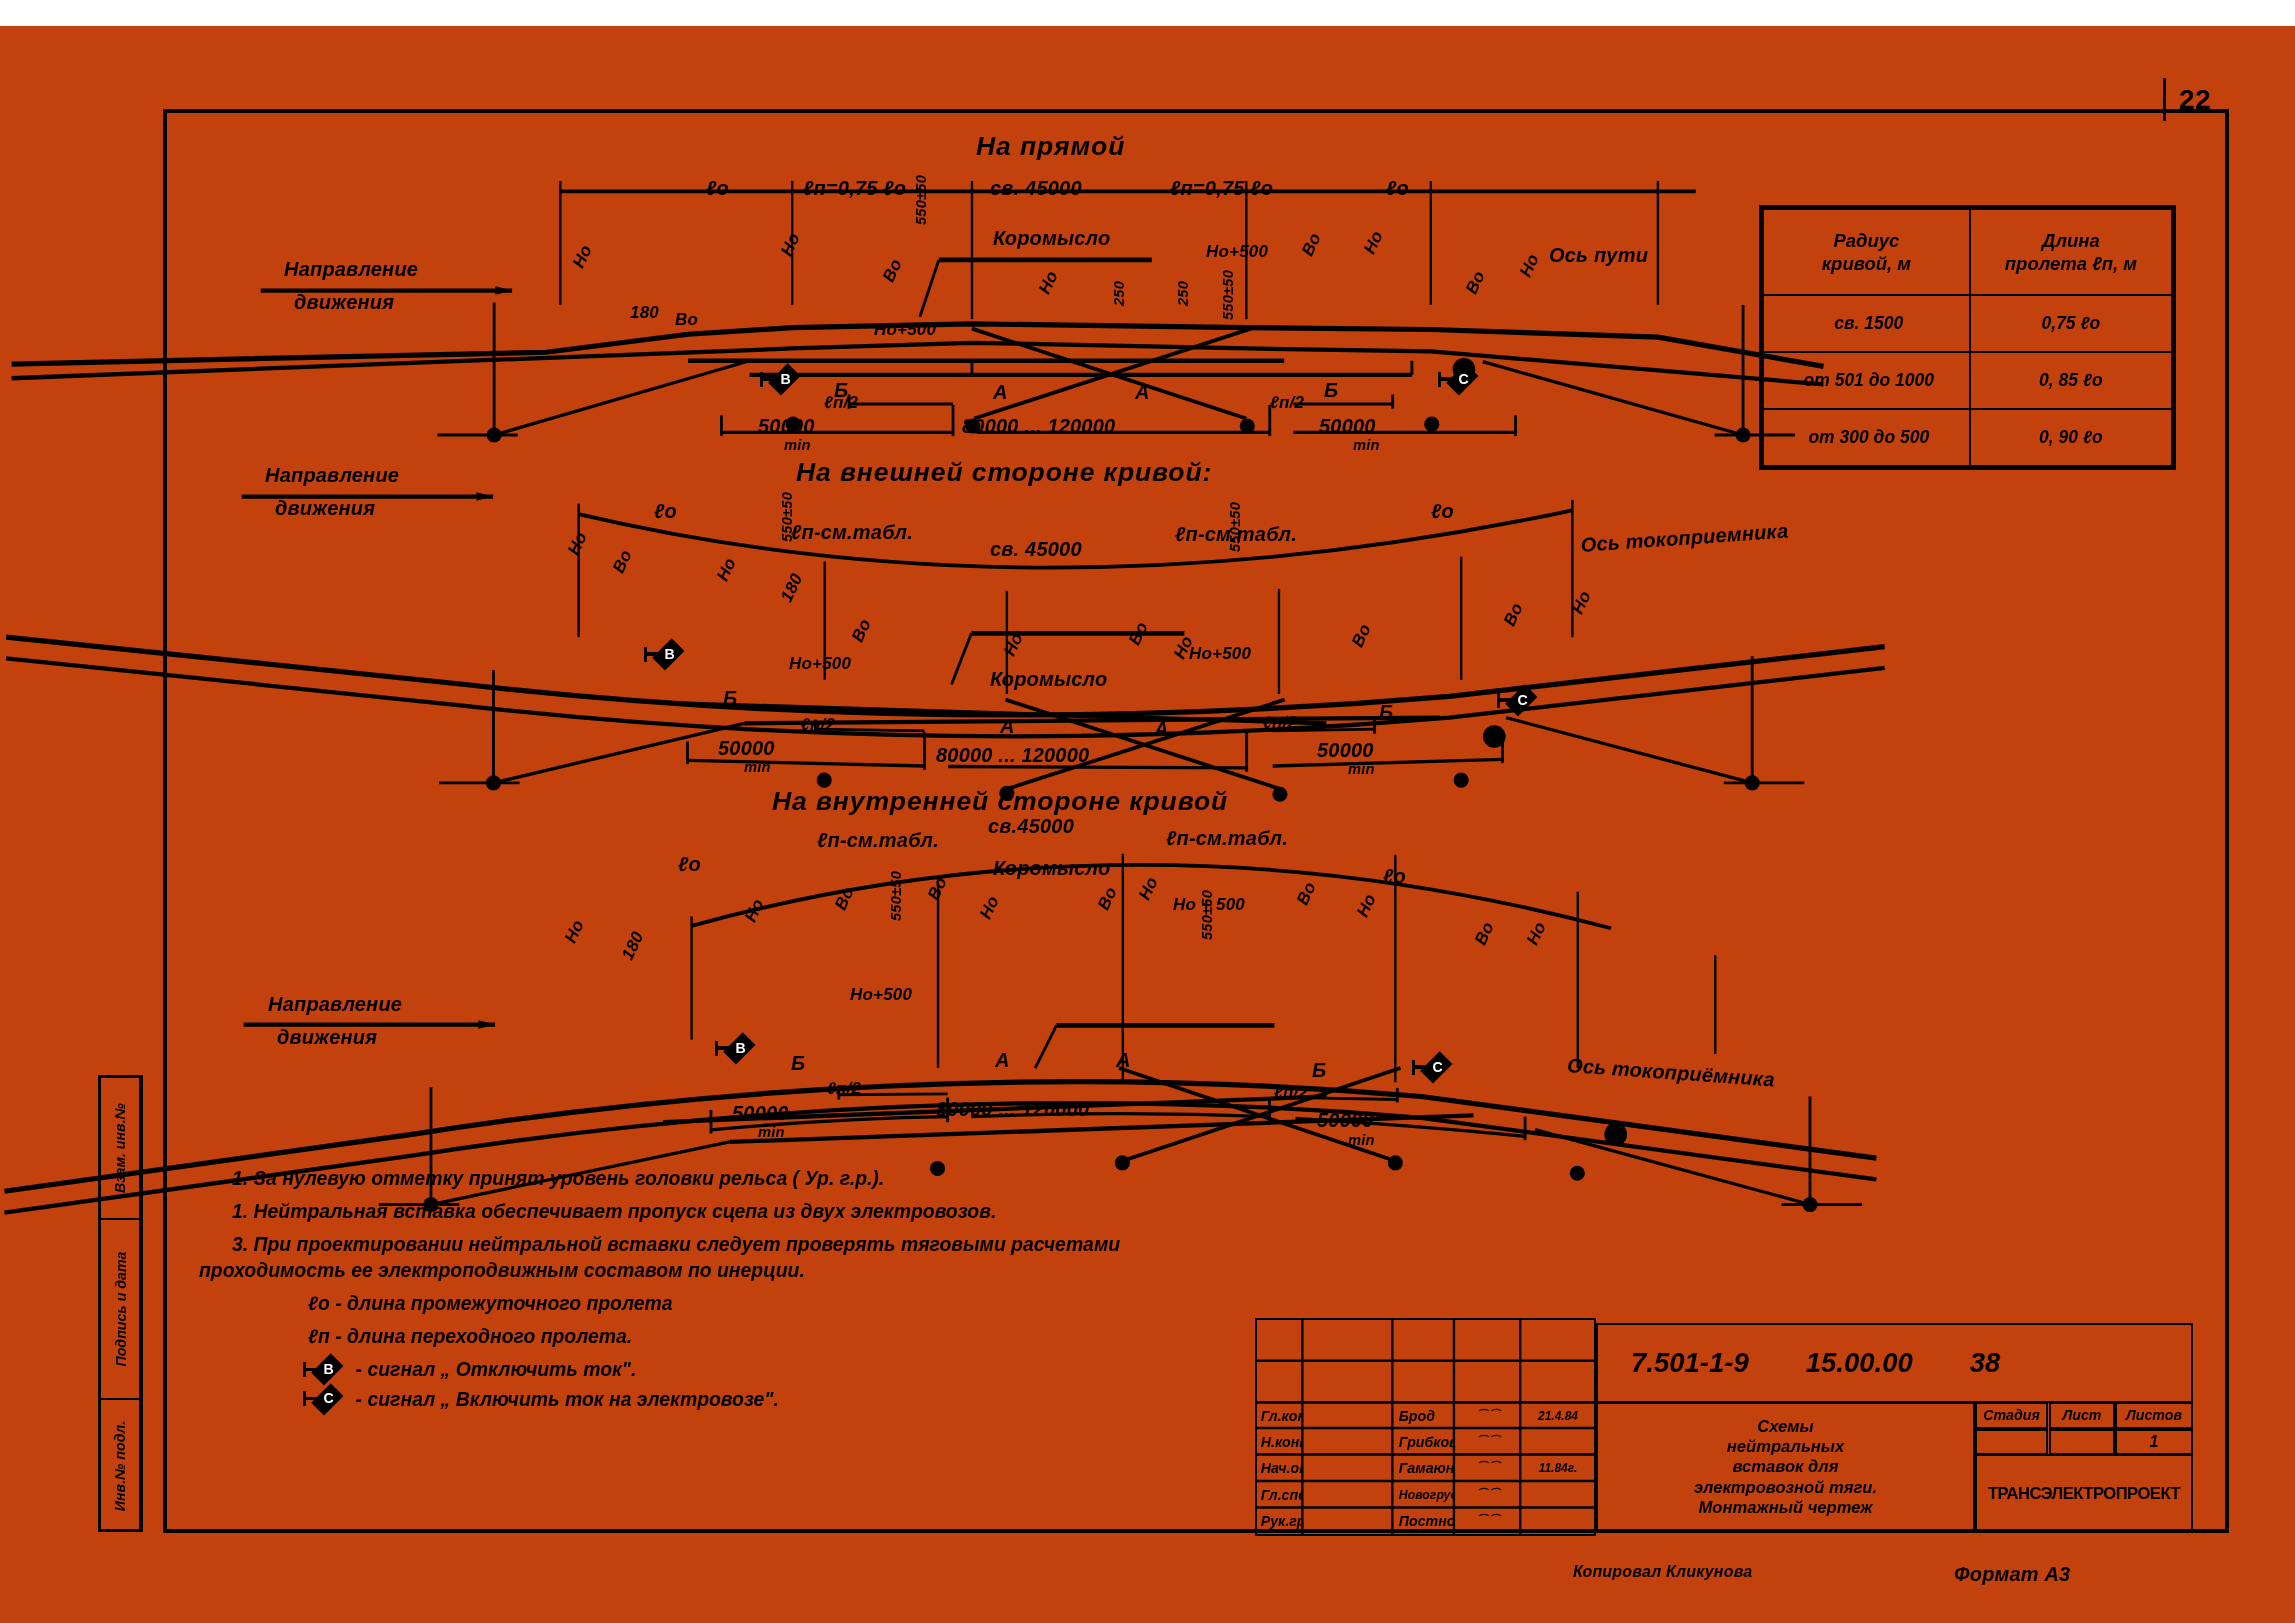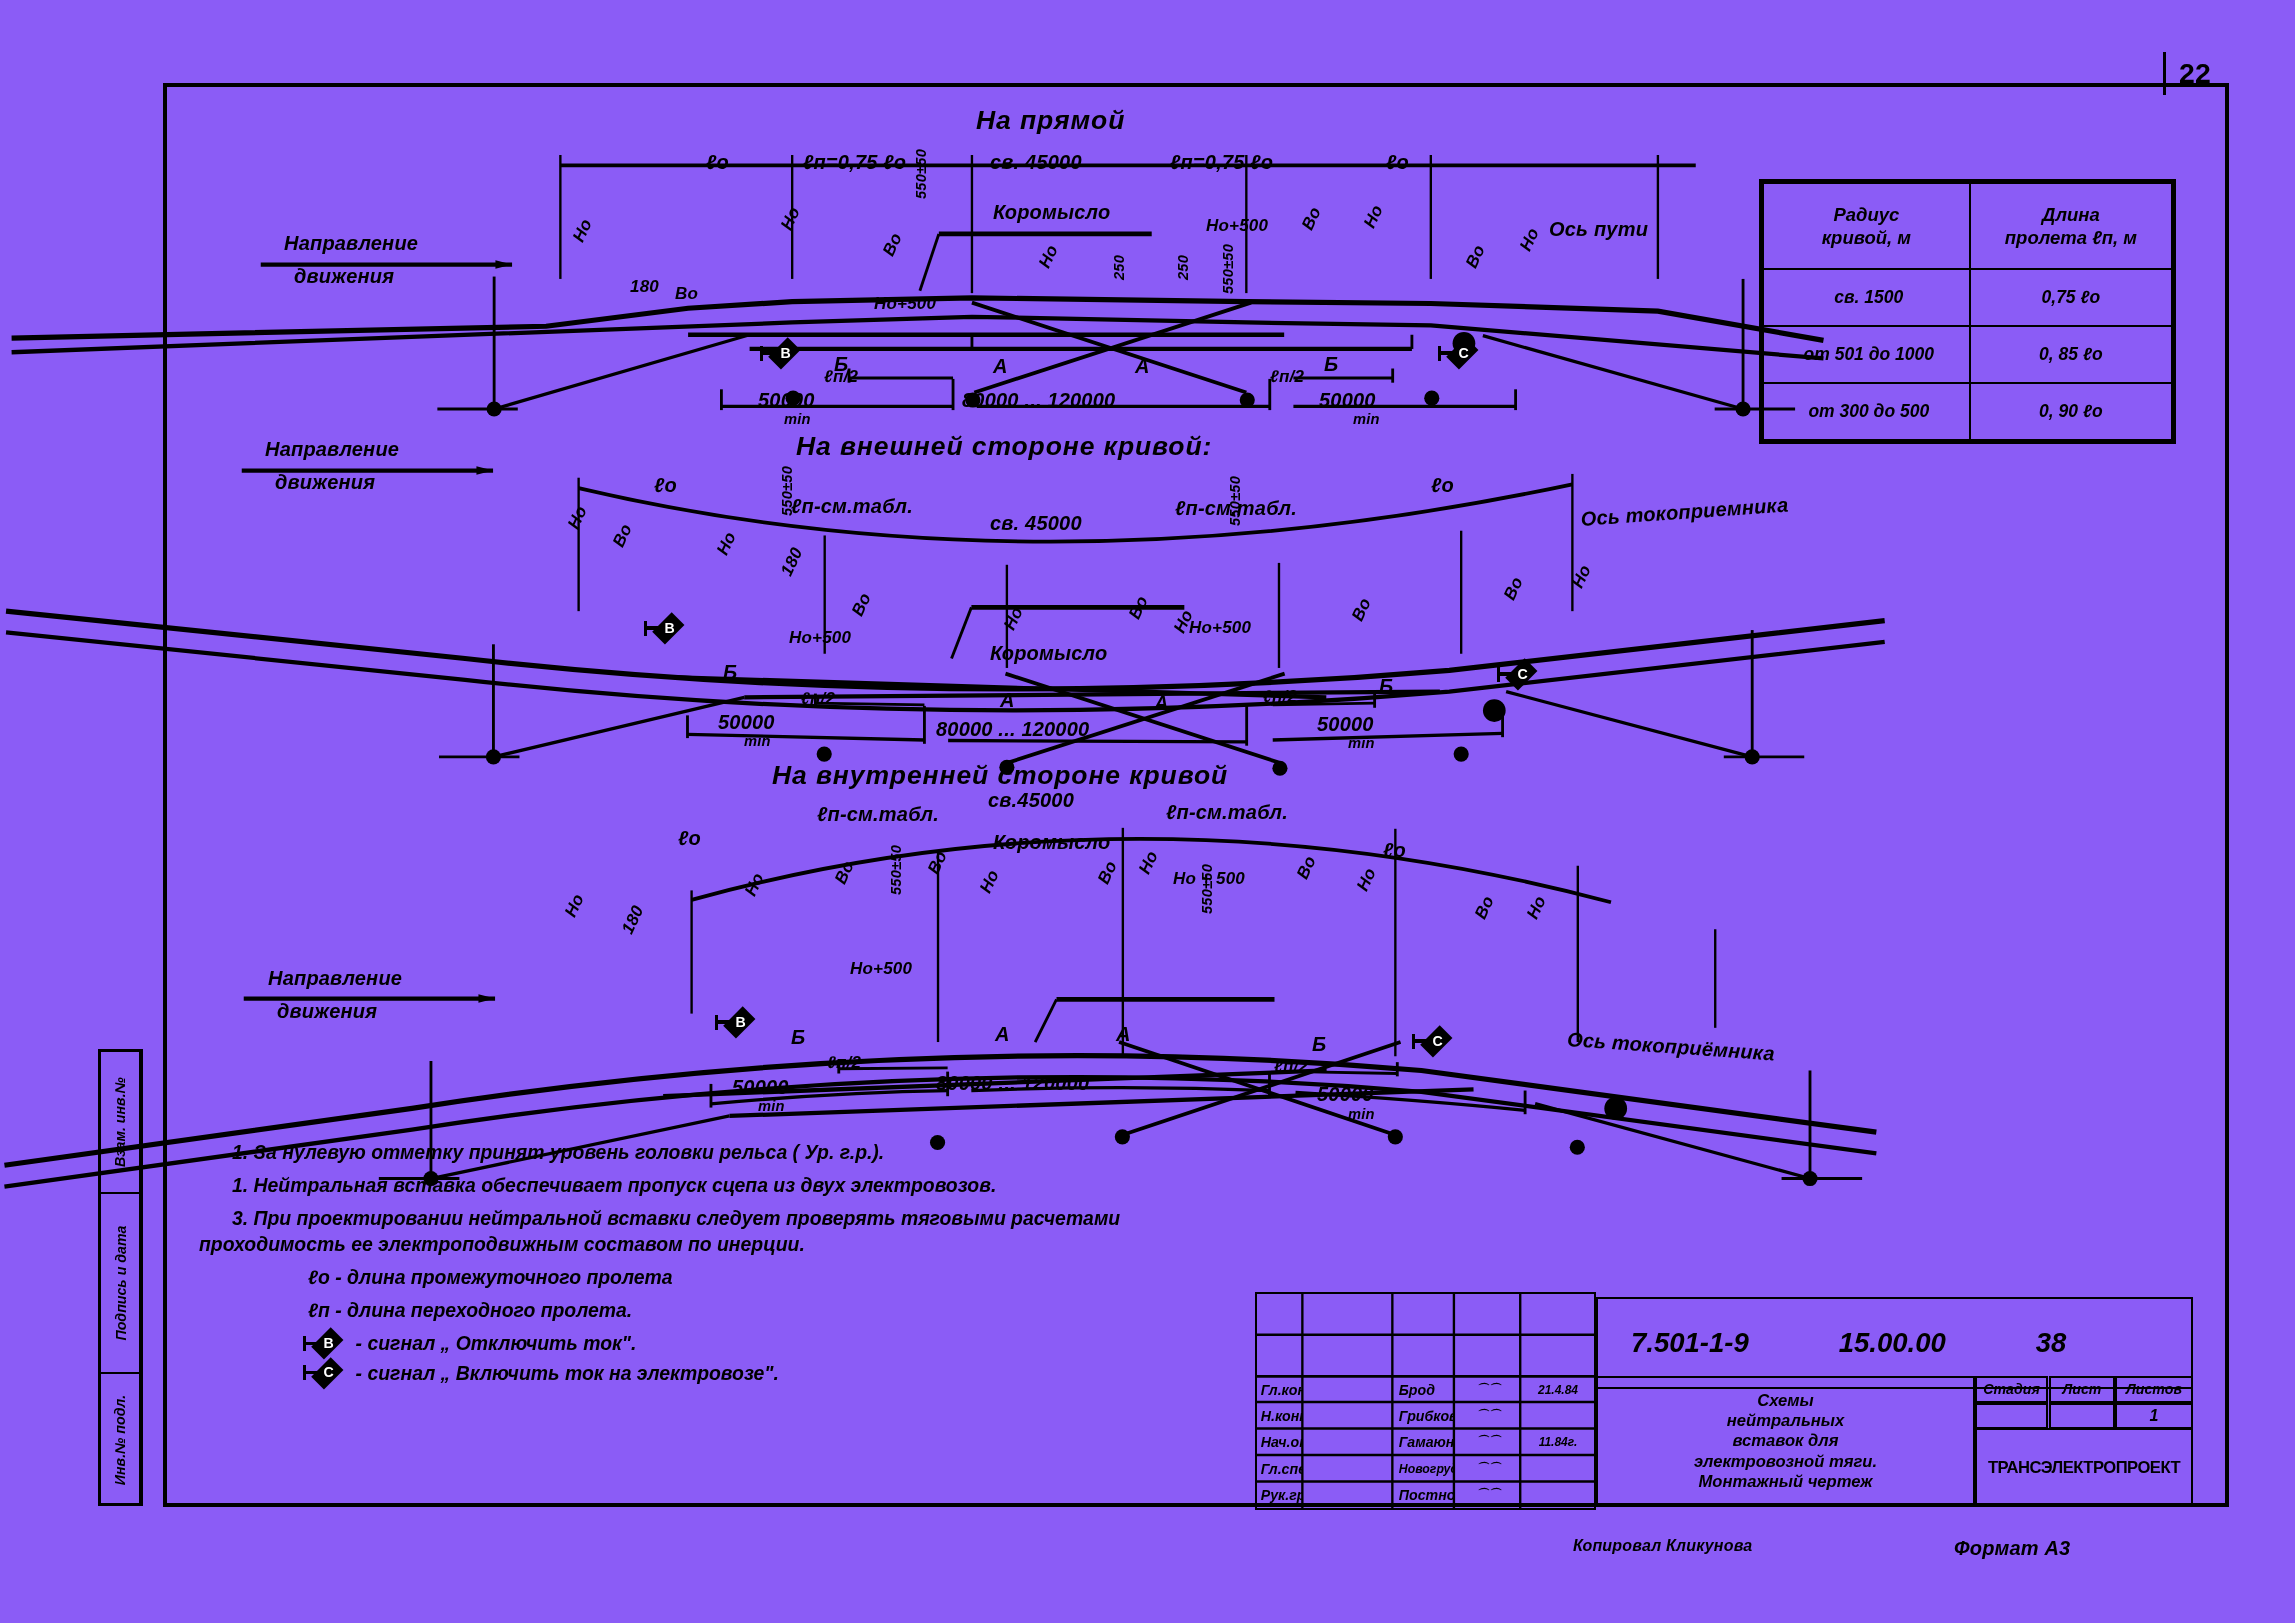--- a/index.html
+++ b/index.html
@@ -1,20 +1,20 @@
 <!DOCTYPE html>
 <html style="font-size:7.6px"><head>
 <meta charset="utf-8">
 <style>
   html,body{margin:0;padding:0;background:#fff;}
   body{
     width:2295px;height:1624px;position:relative;overflow:hidden;
     font-family:"Liberation Sans", sans-serif;color:#000;
   }
-  .sheet{position:absolute;inset:0;background:#8b5cf6;}
+  .sheet{position:absolute;inset:0;background:#c2410c;margin-top:26px;}
 
   
   .abs{position:absolute;}
   .ln{position:absolute;background:#000;}
   .txt{position:absolute;white-space:nowrap;font-family:"Liberation Sans",sans-serif;
        font-weight:700;font-style:italic;letter-spacing:0.2px;}
 
   
   #frame-outer{position:absolute;left:163px;top:83px;width:2066px;height:1424px;
                border:4.3px solid #000;box-sizing:border-box;}
@@ -66,23 +66,23 @@
              font-size:14.2px;font-weight:700;font-style:normal;text-decoration:none;
              display:flex;align-items:center;justify-content:center;z-index:2;}
 
   
   #title-block{position:absolute;left:1255px;top:1292px;width:943px;height:218px;}
   #title-block .tb{position:absolute;border:2.8px solid #000;box-sizing:border-box;
                    display:flex;align-items:center;justify-content:center;
                    font-size:14.2px;font-weight:700;font-style:italic;overflow:hidden;}
   #title-block .tb.lft{justify-content:flex-start;padding-left:3.8px;}
   #title-block .tb.noborder{border:none;}
-  #drawing-no{position:absolute;left:341px;top:4.7px;width:597px;height:92px;
+  #drawing-no{position:absolute;left:341px;top:4.7px;width:597px;height:80px;
               border:2.8px solid #000;box-sizing:border-box;display:flex;align-items:center;
-              gap:90px;padding-left:33px;font-size:27.5px;font-weight:700;font-style:italic;}
+              gap:57px;padding-left:33px;font-size:27.5px;font-weight:700;font-style:italic;}
   #sheet-title{position:absolute;left:341px;top:84px;width:379px;height:131px;
                border:2.8px solid #000;box-sizing:border-box;display:flex;flex-direction:column;
                align-items:center;justify-content:center;line-height:1.22;
                font-size:16.6px;font-weight:700;font-style:italic;}
   #org-name{position:absolute;left:720px;top:136px;width:218px;height:79px;border:2.8px solid #000;
             box-sizing:border-box;display:flex;align-items:center;justify-content:center;
             font-size:16.6px;font-weight:700;font-style:normal;letter-spacing:-0.5px;}
   .sigcell{font-style:normal;}
 
   #copy-line{position:absolute;left:1573px;top:1537px;font-size:16px;font-weight:700;font-style:italic;}

